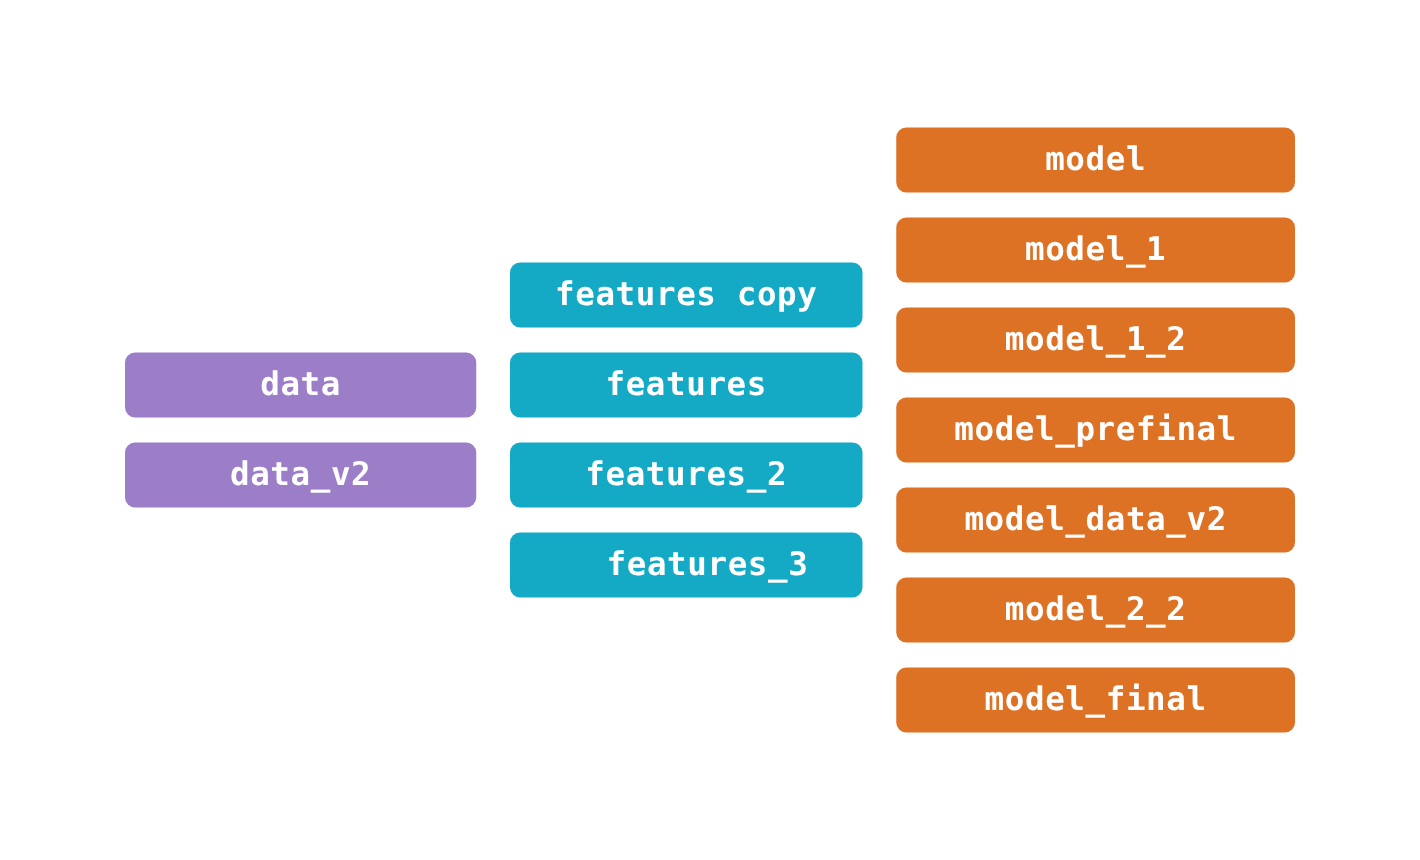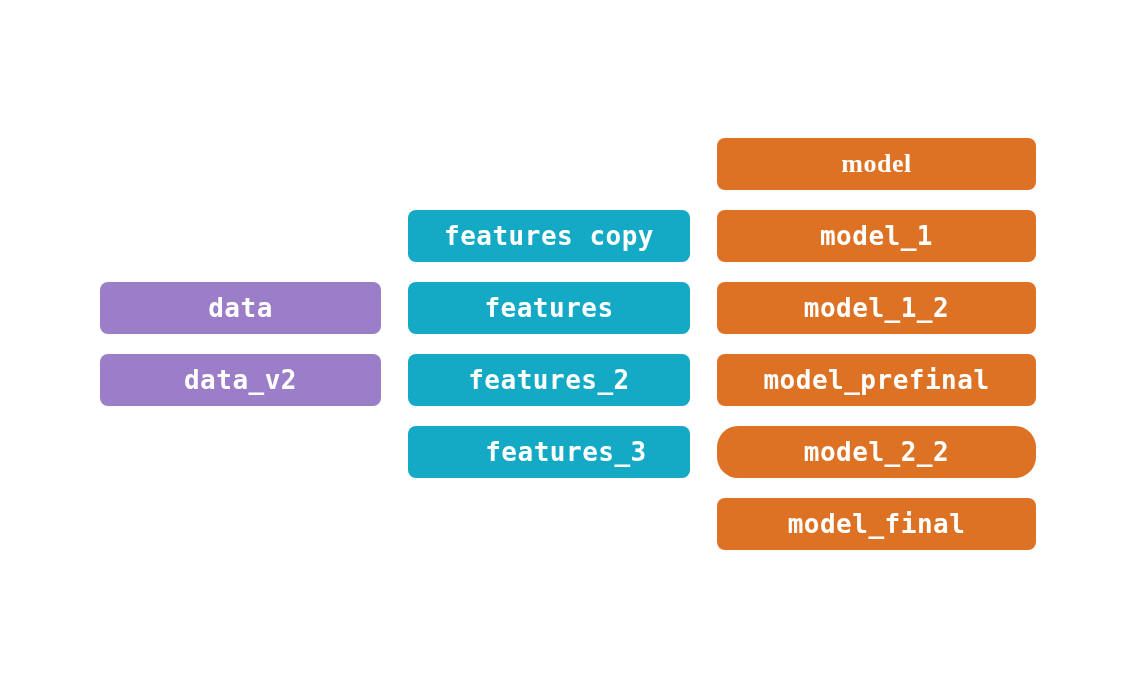--- a/index.html
+++ b/index.html
@@ -63,31 +63,34 @@
   </div>
   <div class="node" style="background-color: rgb(20, 170, 197); align-items: center;">
     <span class="node-label">features_2</span>
   </div>
   <div class="node" style="background-color: rgb(20, 170, 197); padding-left: 34px;">
     <span class="node-label">features_3</span>
   </div>
 </div>
 
 <div class="column col-3">
-  <div class="node" style="background-color: rgb(221, 114, 37); font-family: Liberation Serif, serif;">
+  <div class="node" style="background-color: rgb(221, 114, 37);">
     <span class="node-label">model</span>
   </div>
   <div class="node" style="background-color: rgb(221, 114, 37); align-items: center;">
     <span class="node-label">model_1</span>
   </div>
   <div class="node" style="background-color: rgb(221, 114, 37);">
     <span class="node-label">model_1_2</span>
   </div>
   <div class="node" style="background-color: rgb(221, 114, 37);">
     <span class="node-label">model_prefinal</span>
   </div>
-  <div class="node" style="background-color: rgb(221, 114, 37); border-radius: 21px;">
+  <div class="node" style="background-color: rgb(221, 114, 37);">
+    <span class="node-label">model_data_v2</span>
+  </div>
+  <div class="node" style="background-color: rgb(221, 114, 37);">
     <span class="node-label">model_2_2</span>
   </div>
   <div class="node" style="background-color: rgb(221, 114, 37);">
     <span class="node-label">model_final</span>
   </div>
 </div>
 
 </body></html>

